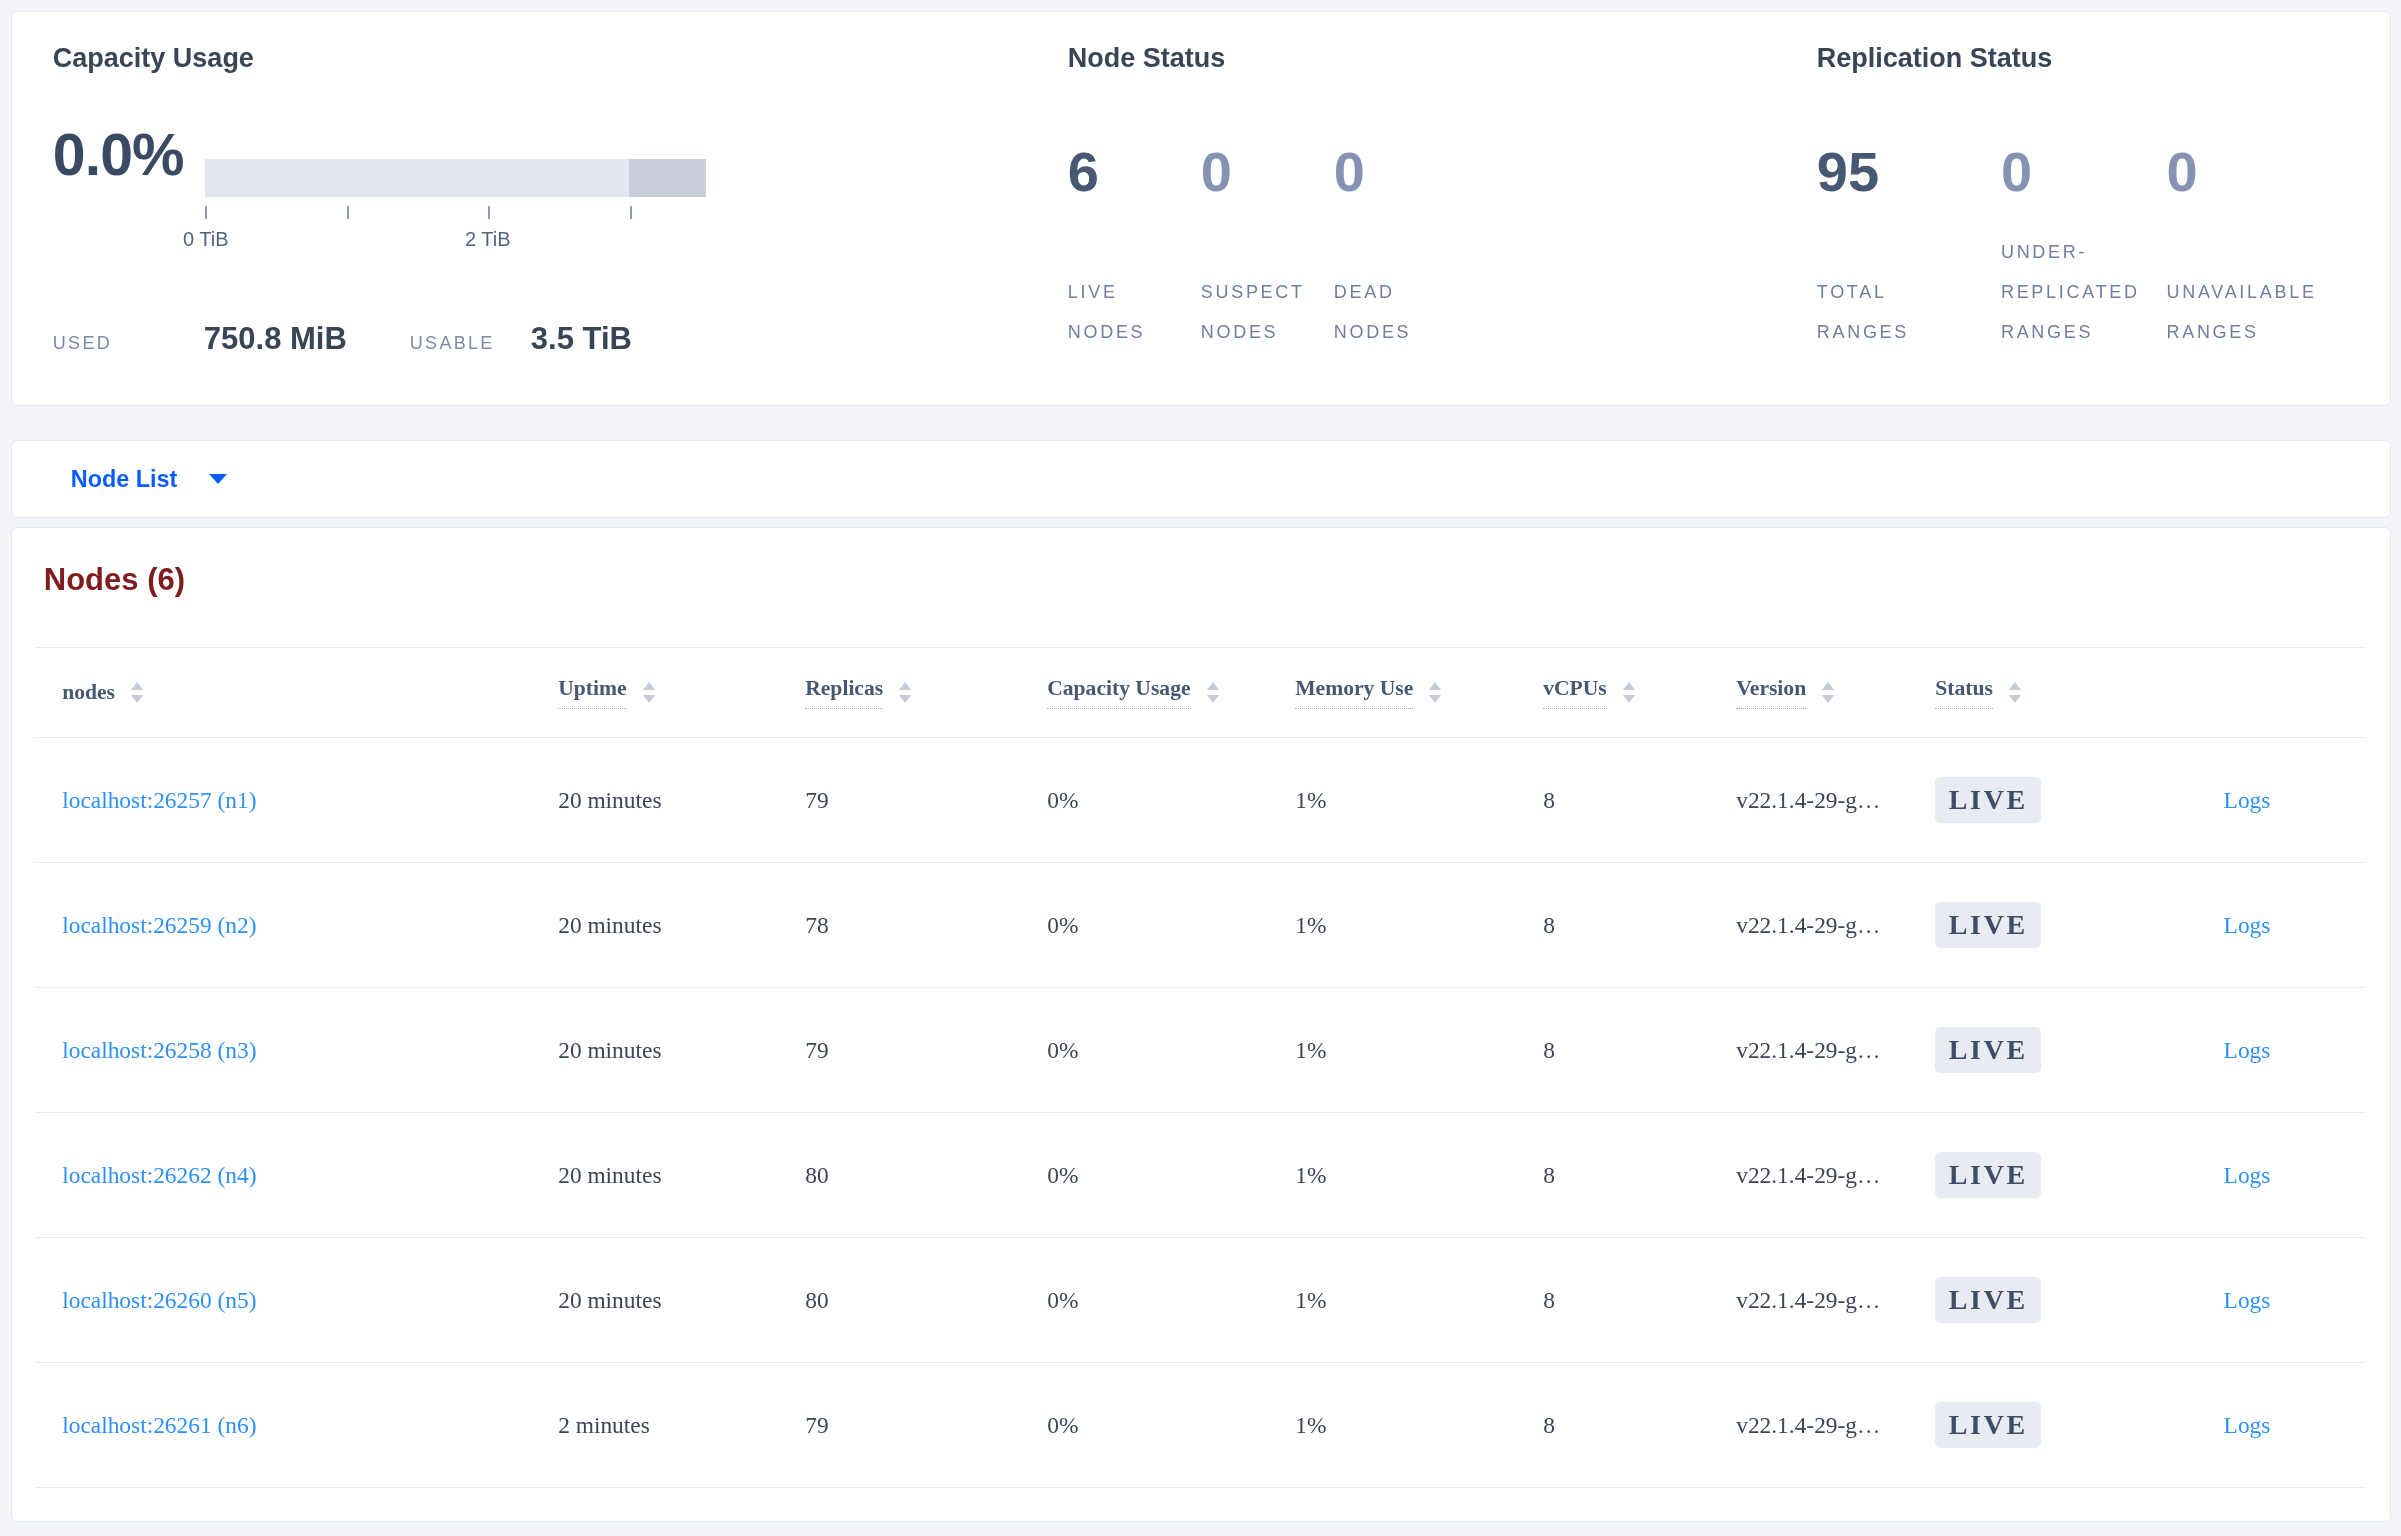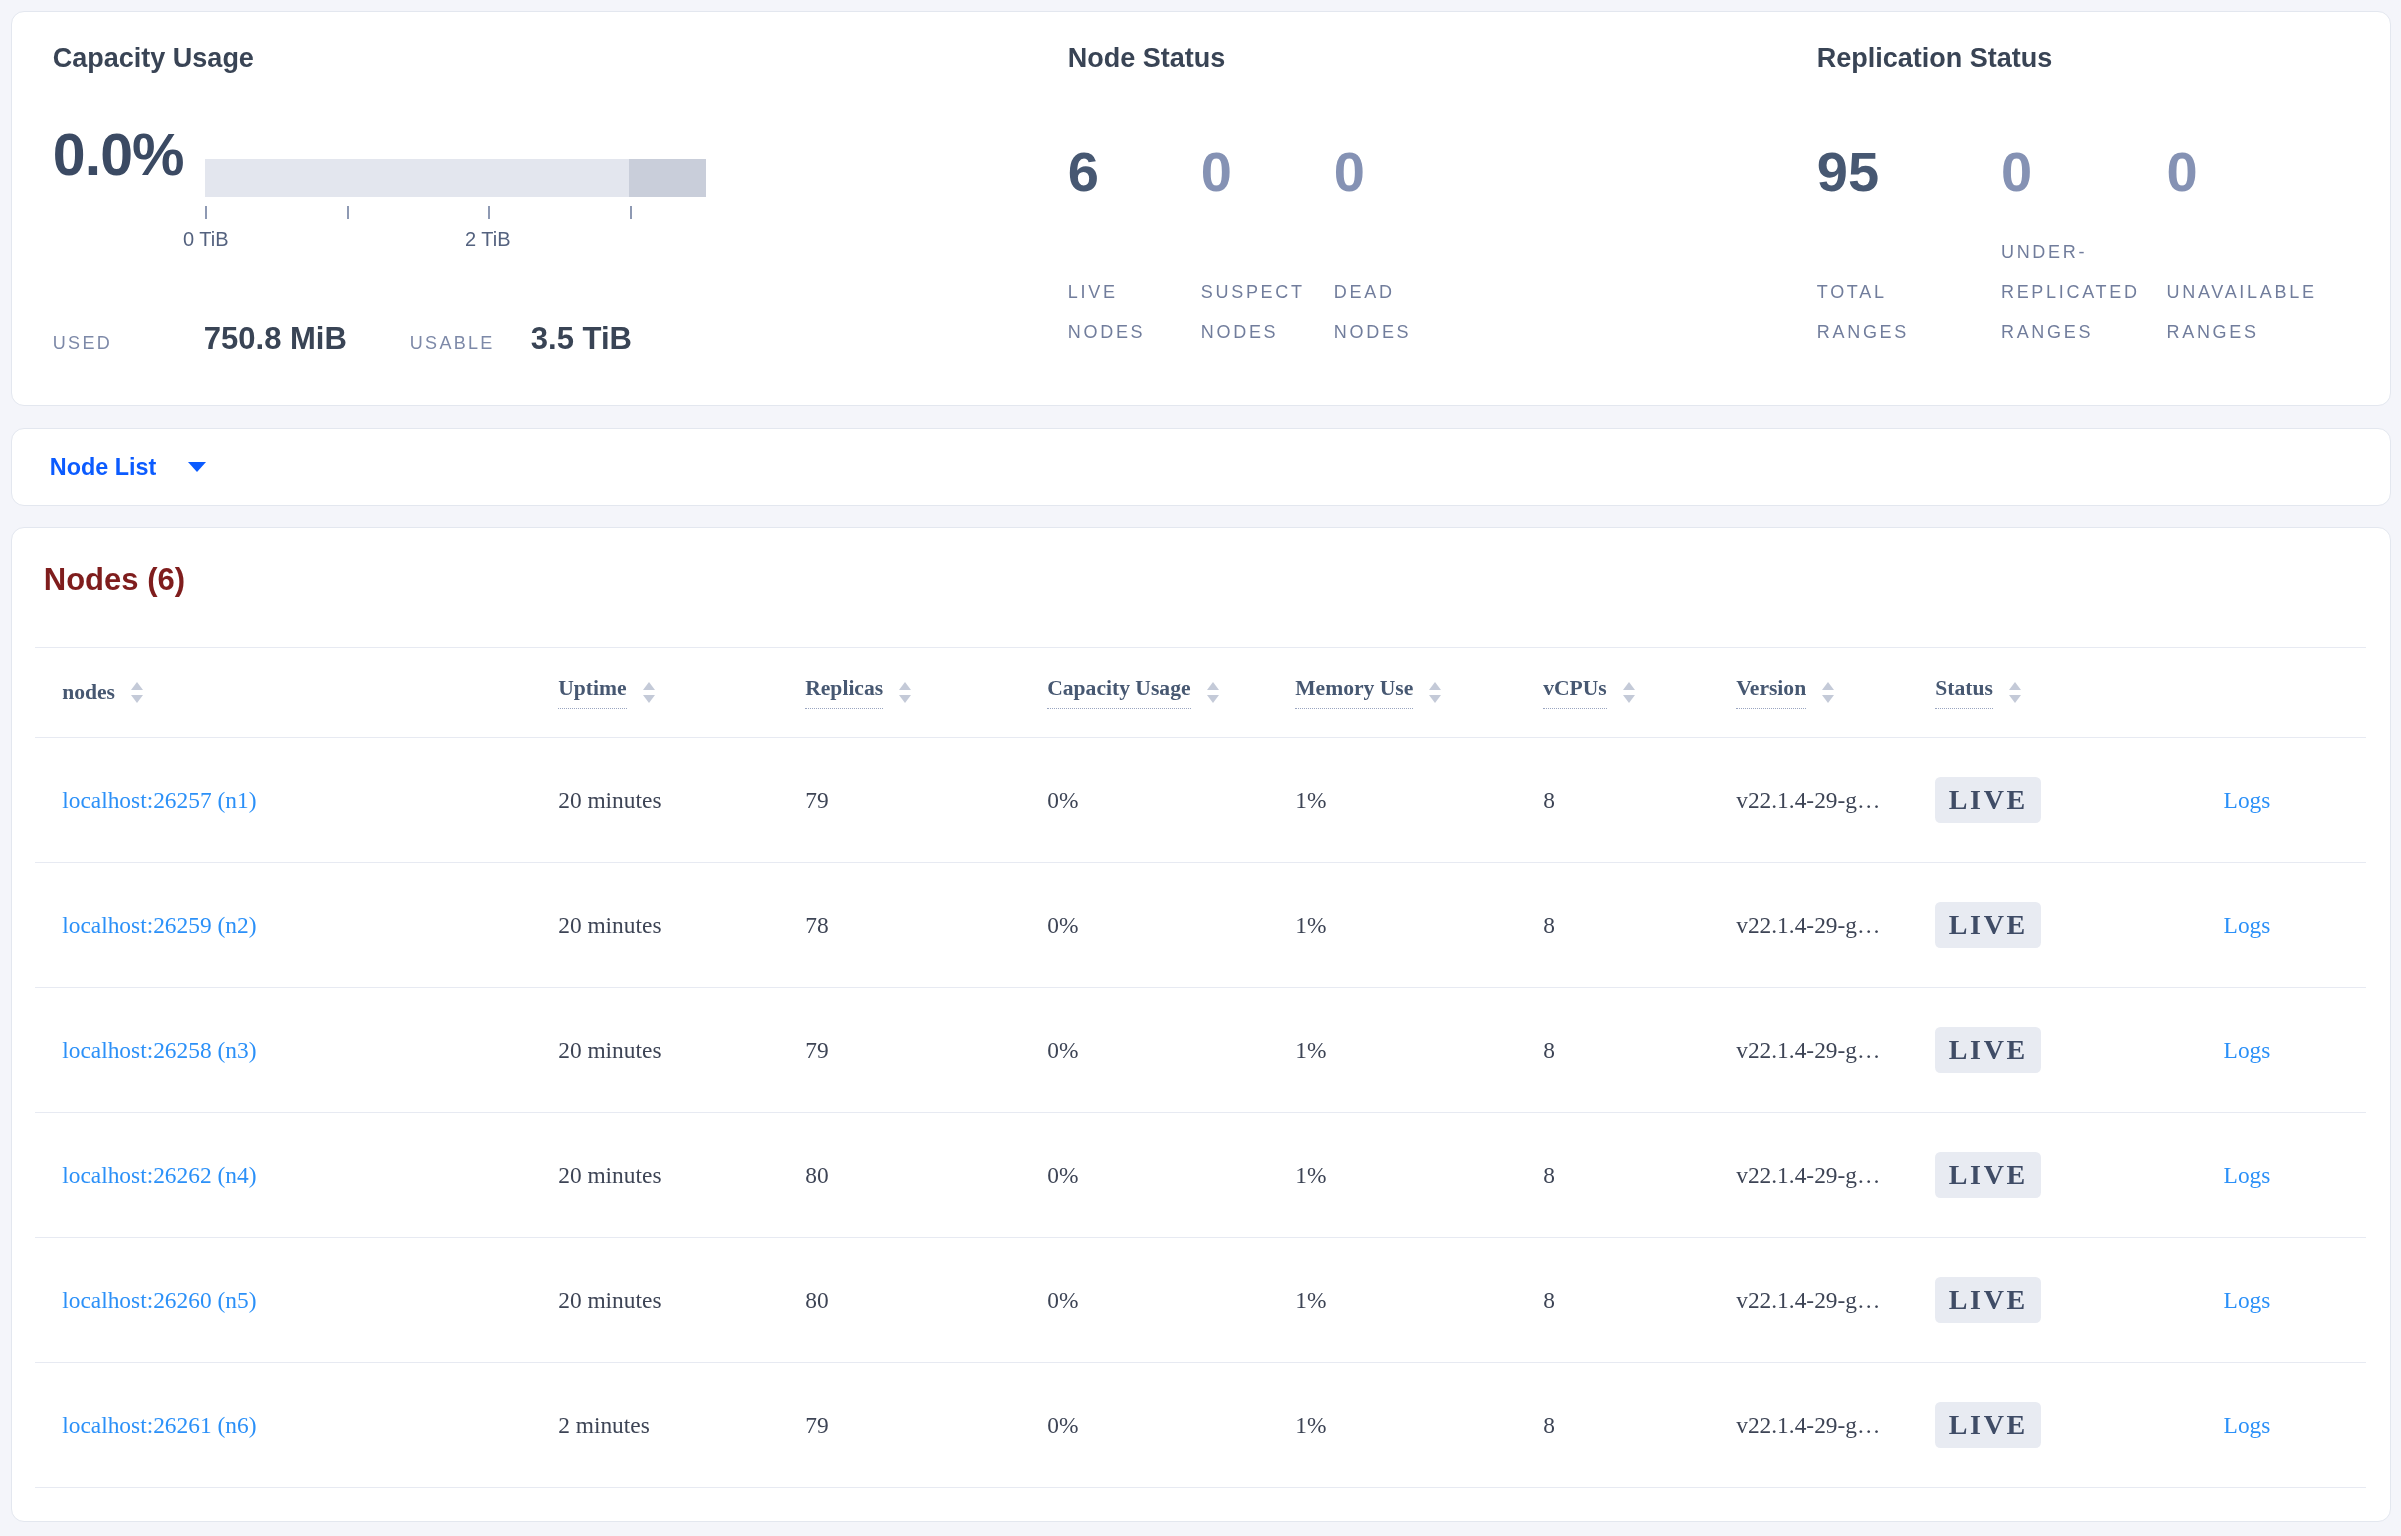--- a/index.html
+++ b/index.html
@@ -17,21 +17,21 @@
   *{margin:0;padding:0;box-sizing:border-box;}
   html,body{width:2401px;height:1536px;}
   body{
     background:var(--page-bg);
     font-family:"Liberation Sans", sans-serif;
     color:#3d4455;
   }
   .page{position:relative;width:2401px;height:1536px;overflow:hidden;}
   .card{
     position:absolute;background:#fff;border:1.8px solid var(--card-border);
-    border-radius:13px;
+    border-radius:6px;
   }
 
   
   .summary-band{left:10.8px;top:10.8px;width:2380px;height:395px;}
   .sec-title{font-size:27px;font-weight:600;color:var(--dark-slate);}
 
   .cap-section{position:absolute;left:41px;top:31px;width:947px;height:343px;}
   .cap-pct{position:absolute;left:0;top:78px;font-size:59px;font-weight:700;color:#3b4a63;letter-spacing:-0.9px;}
   .cap-chart{position:absolute;left:152px;top:116px;width:501px;height:126px;}
   .cap-bar{position:relative;width:501px;height:38px;background:#e3e6ee;}
@@ -54,21 +54,21 @@
   .repl-status .stat:nth-child(3){width:225px;}
   .stat-value{font-size:56px;font-weight:600;color:var(--stat-muted);line-height:1.05;}
   .stat:first-child .stat-value{color:#475872;}
   .stat-label{
     margin-top:auto;width:min-content;
     font-size:18px;letter-spacing:2.7px;line-height:40px;color:var(--label-gray);font-weight:500;
     white-space:normal;
   }
 
   
-  .viewbar{left:10.8px;top:428px;width:2380px;height:78px;display:flex;align-items:center;padding-left:38px;}
+  .viewbar{left:10.8px;top:440px;width:2380px;height:78px;display:flex;align-items:center;padding-left:59px;}
   .view-label{font-size:23.4px;font-weight:600;color:var(--accent-blue);cursor:pointer;}
   .caret-down-icon{
     width:0;height:0;margin-left:32px;
     border-left:9px solid transparent;border-right:9px solid transparent;
     border-top:10.8px solid var(--accent-blue);
   }
 
   
   .table-panel{left:10.8px;top:527px;width:2380px;height:995px;}
   .panel-title{margin:34px 0 0 32px;font-size:31px;font-weight:600;color:#7f1d1d;line-height:36px;}

